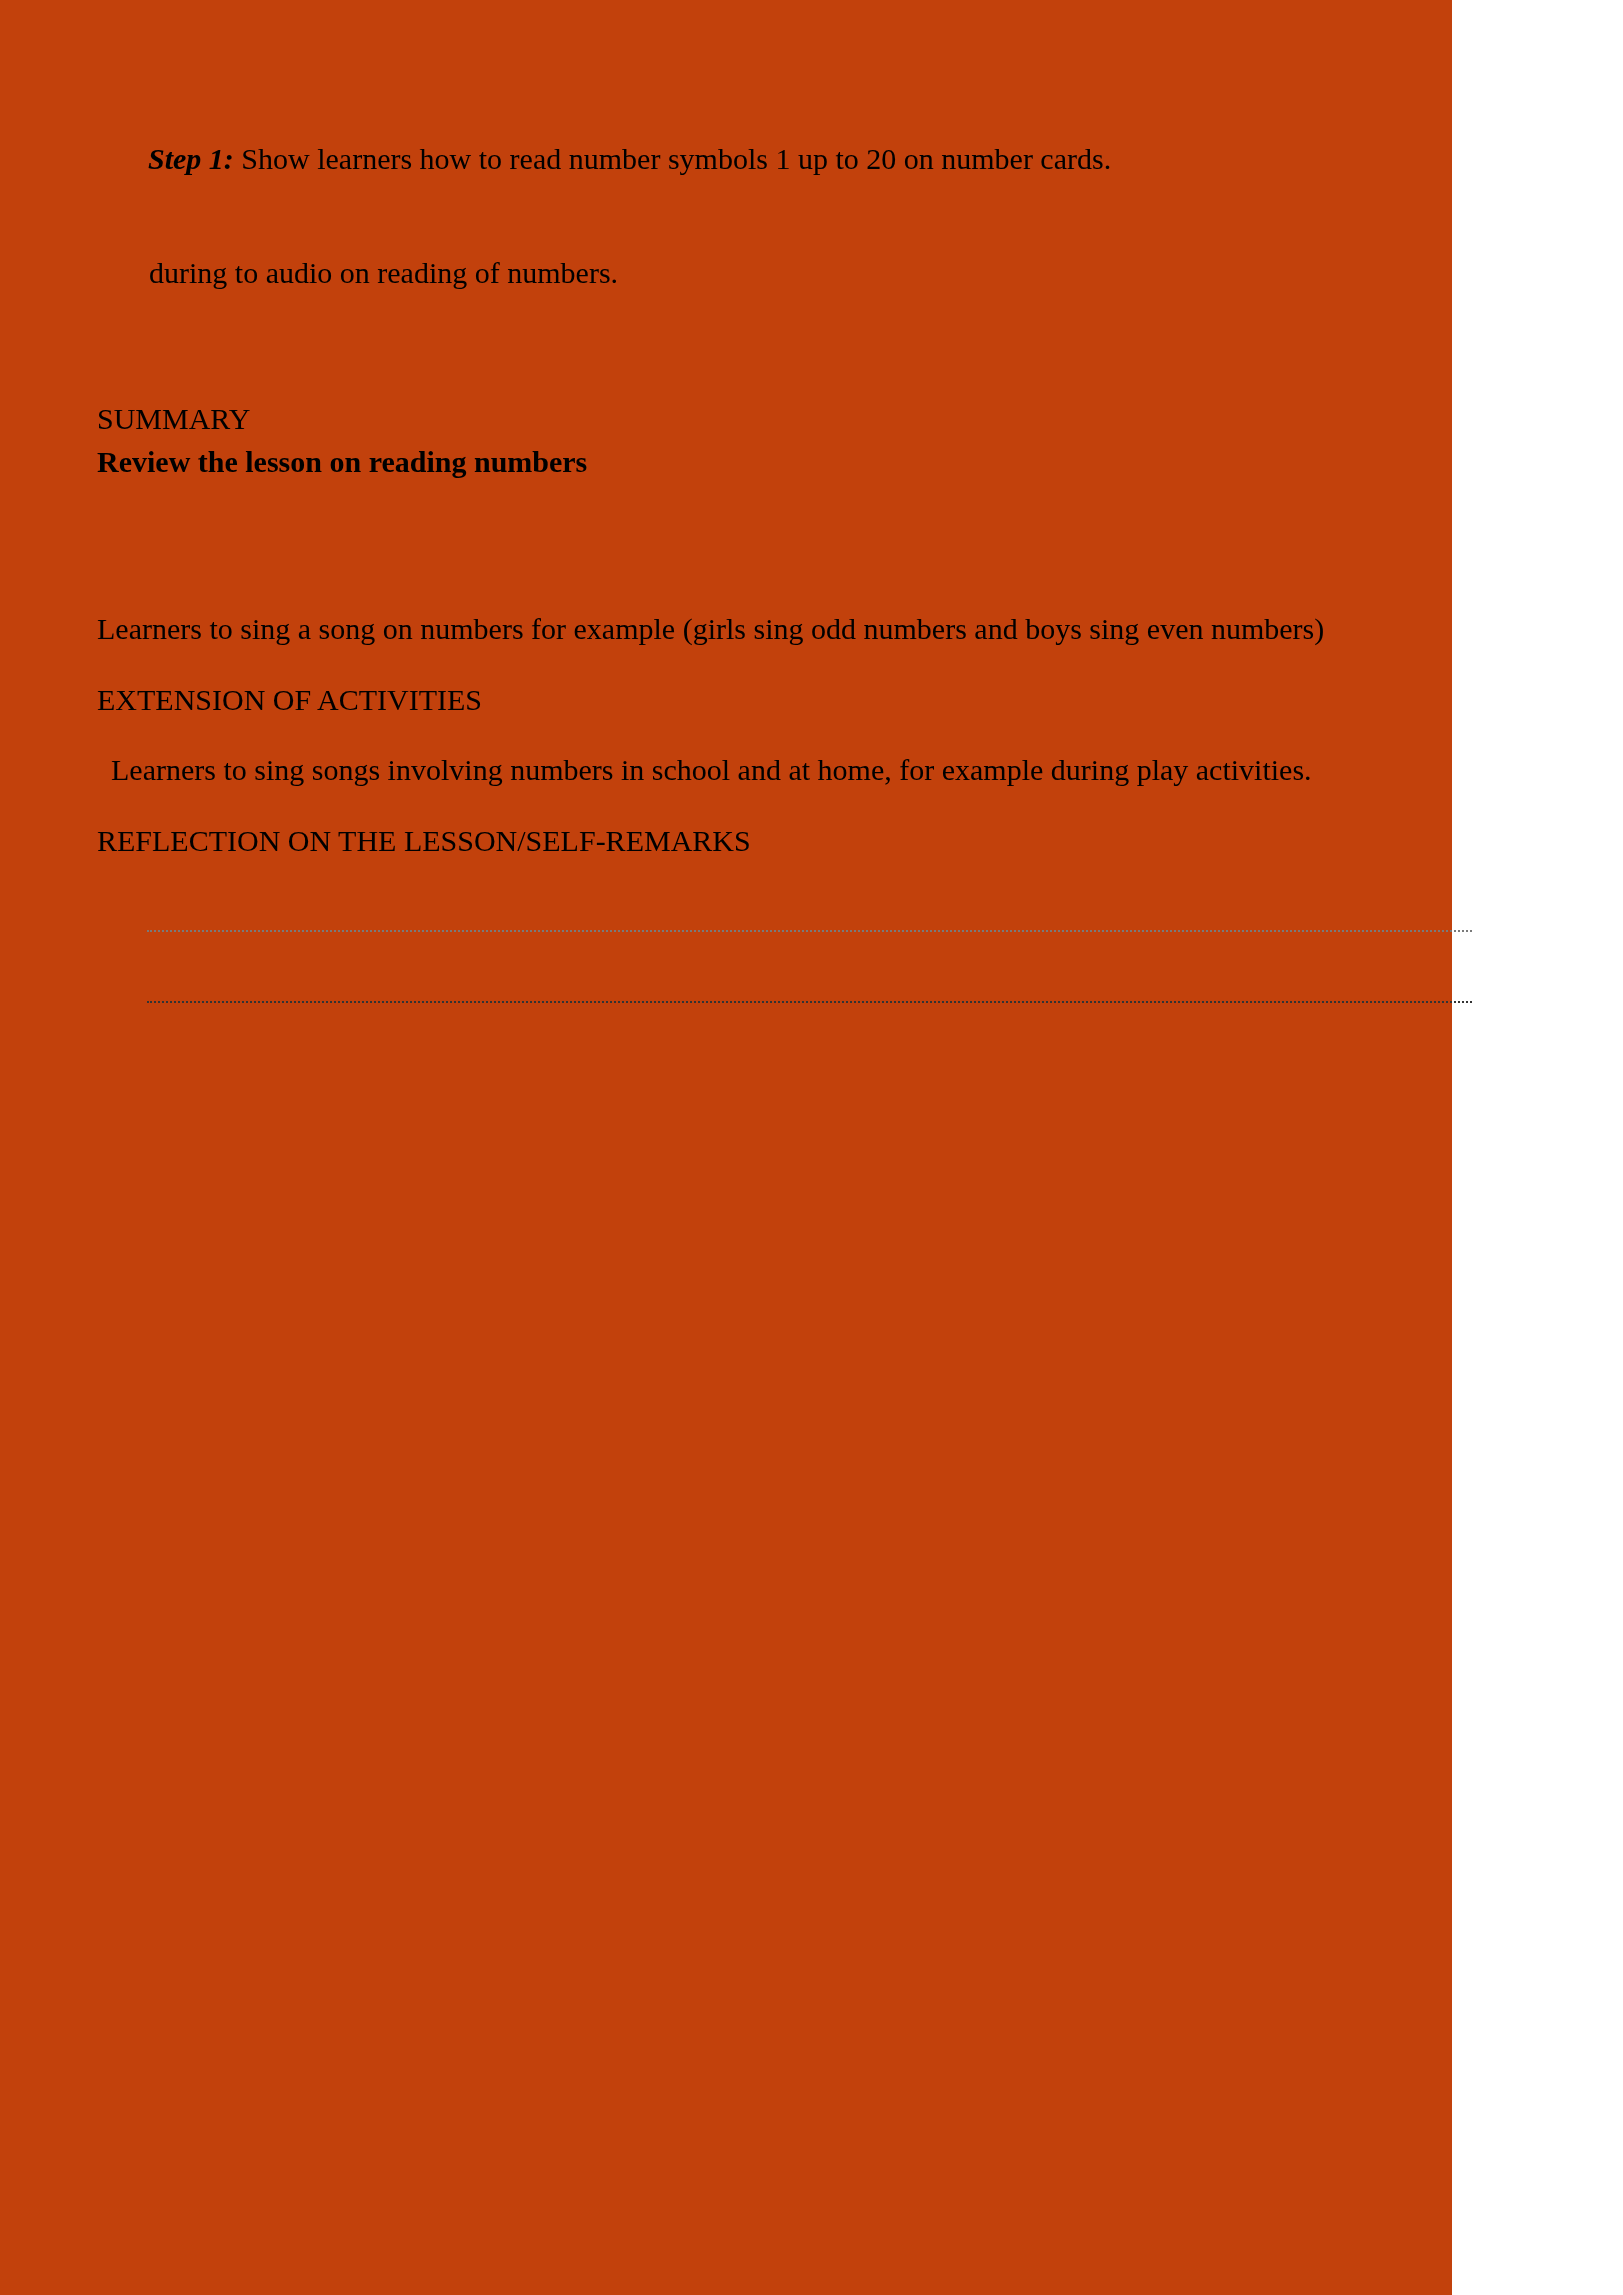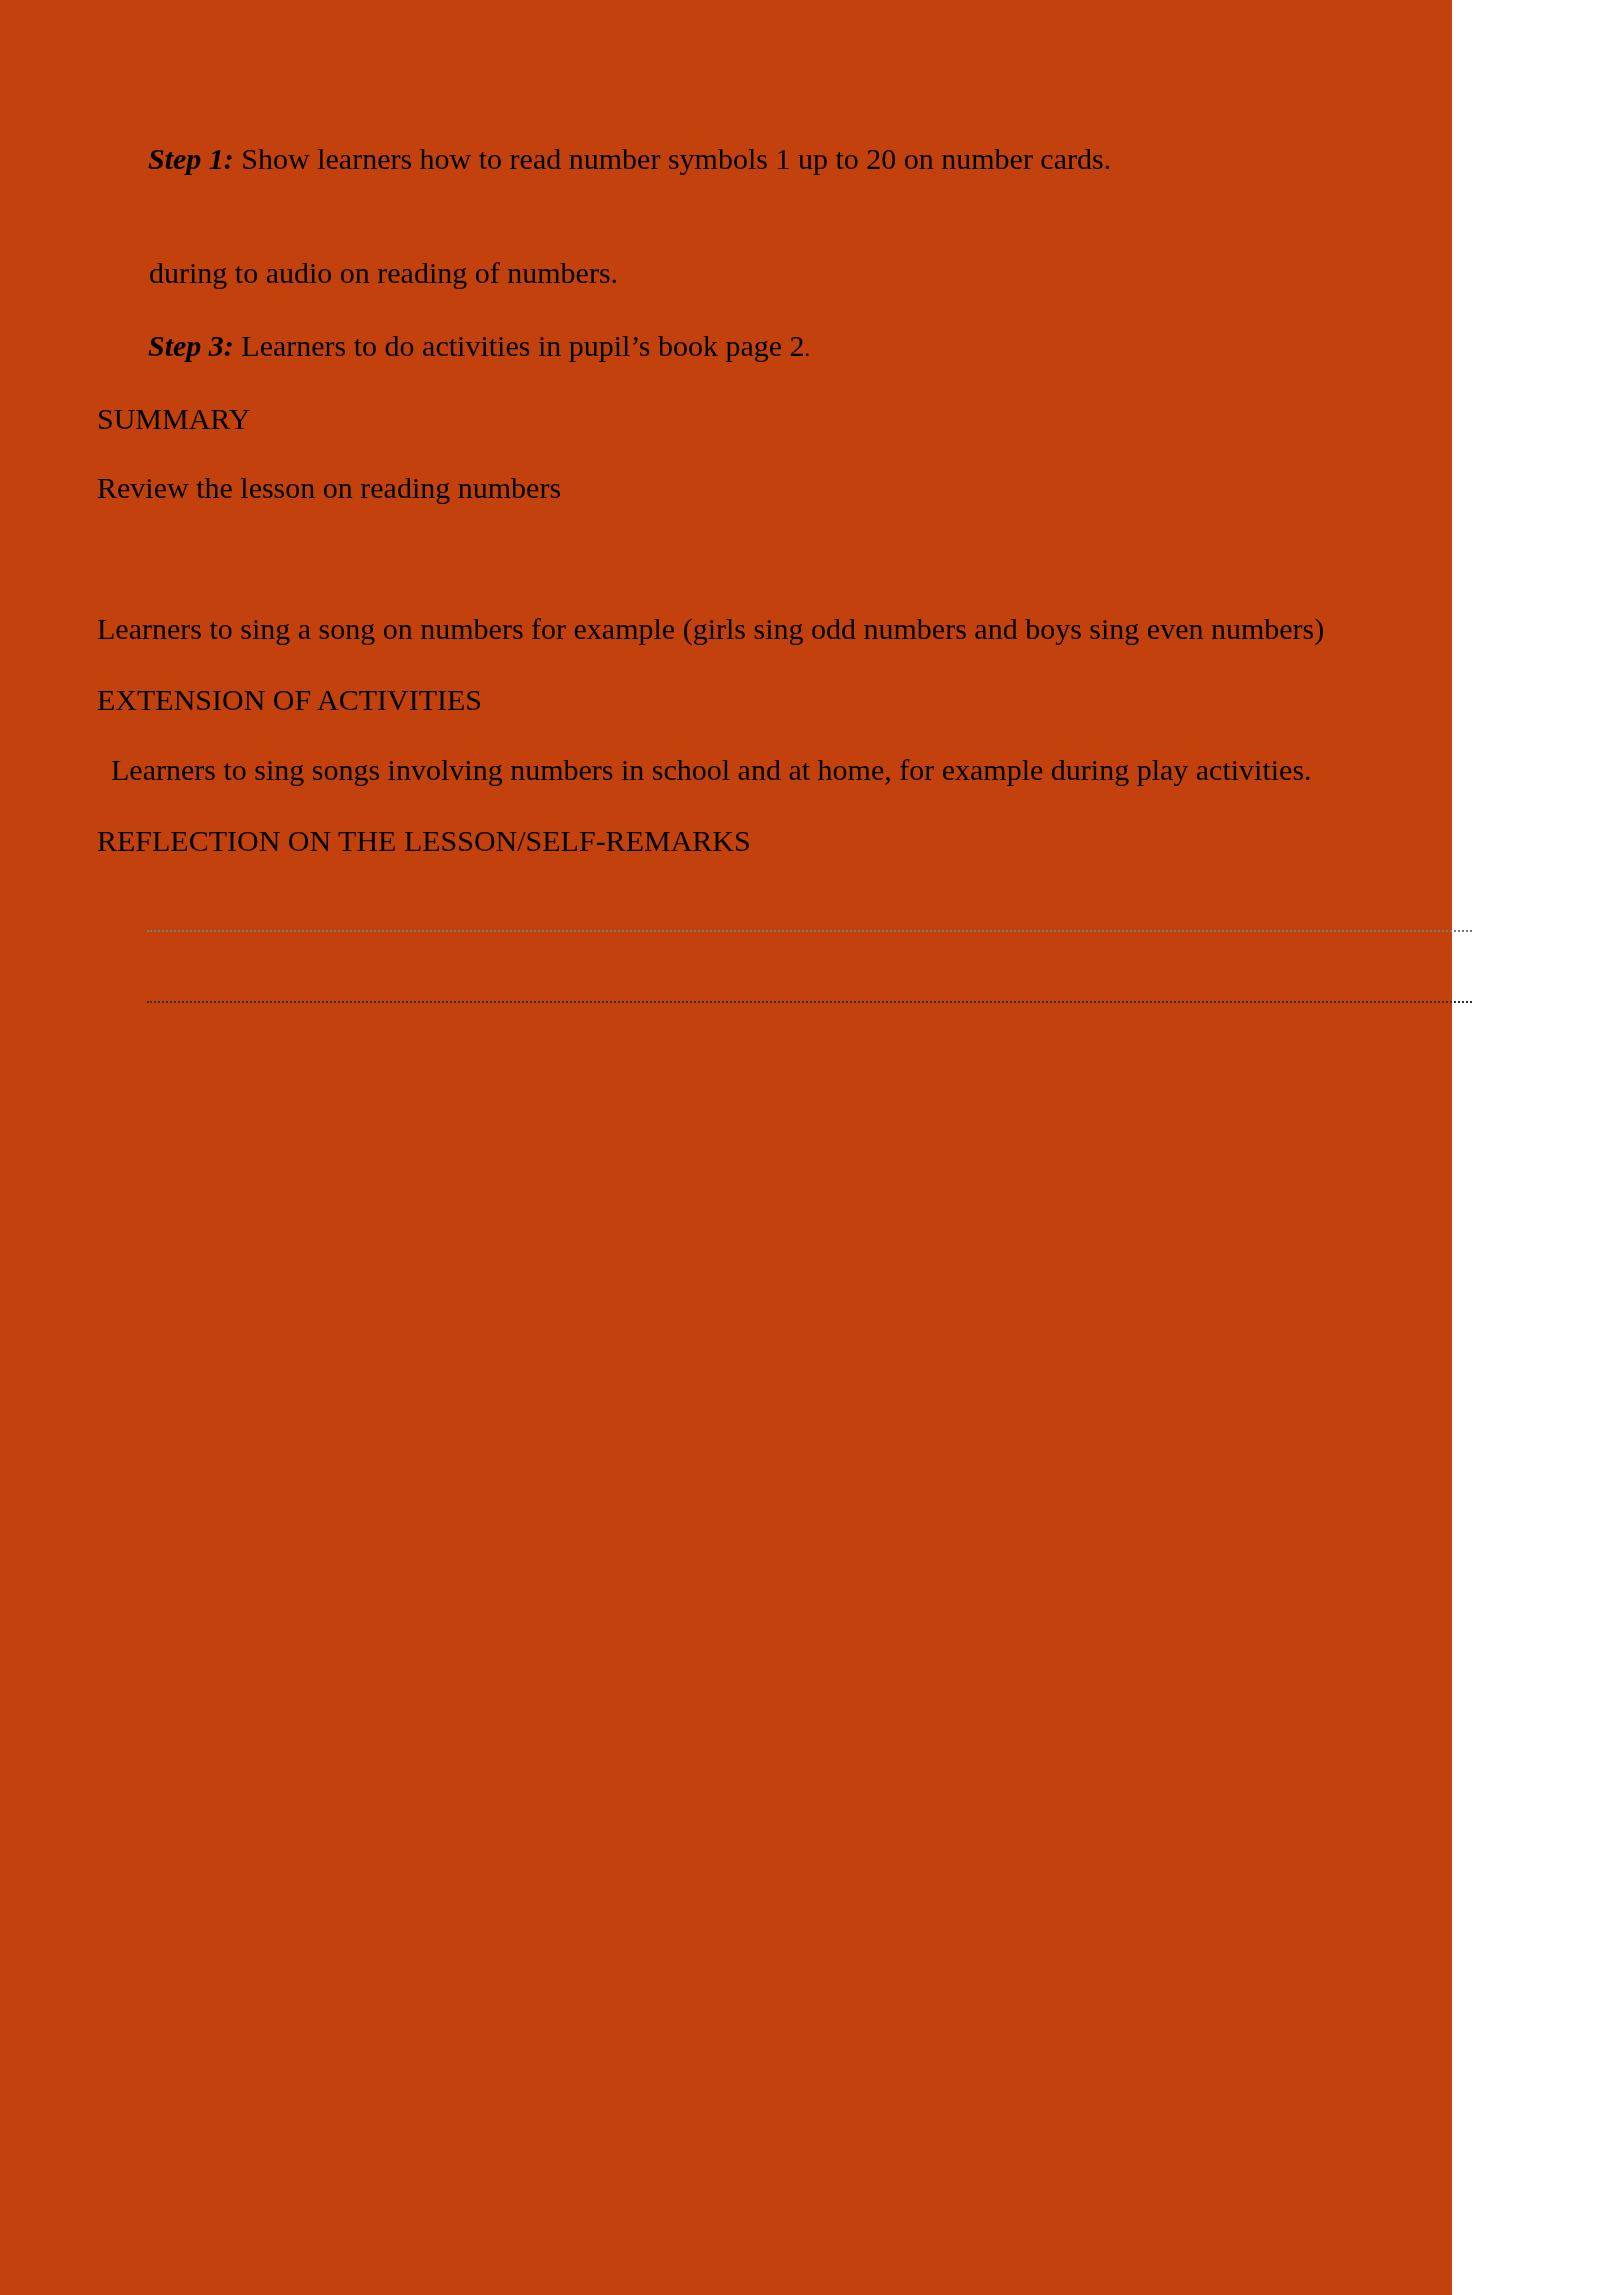--- a/index.html
+++ b/index.html
@@ -51,27 +51,24 @@
 
 <div class="page">
 
   <p class="line" style="left:148px; top:144px;">
     <span class="step-label">Step 1:</span><span> Show learners how to read number symbols 1 up to 20 on number cards.</span>
   </p>
 
 
   <p class="line" style="left:149px; top:258px;">during to audio on reading of numbers.</p>
 
-  <p class="line" style="left:148px; top:331px;">
-    <span class="step-label">Step 3:</span><span> Learners to do activities in pupil’s book page 2</span><span class="small-period">.</span>
-  </p>
 
   <p class="line heading" style="left:97px; top:404px;">SUMMARY</p>
 
-  <p class="line" style="left:97px; top:473px;">Review the lesson on reading numbers</p>
+  <p class="line" style="left:97px; top:447px;font-weight:bold;">Review the lesson on reading numbers</p>
 
 
   <p class="line" style="left:97px; top:614px;">Learners to sing a song on numbers for example (girls sing odd numbers and boys sing even numbers)</p>
 
   <p class="line heading" style="left:97px; top:685px;">EXTENSION OF ACTIVITIES</p>
 
   <p class="line heading" style="left:97px; top:826px;">REFLECTION ON THE LESSON/SELF-REMARKS</p>
 
   <p class="line" style="left:111px; top:755px;">Learners to sing songs involving numbers in school and at home, for example during play activities.</p>
 

